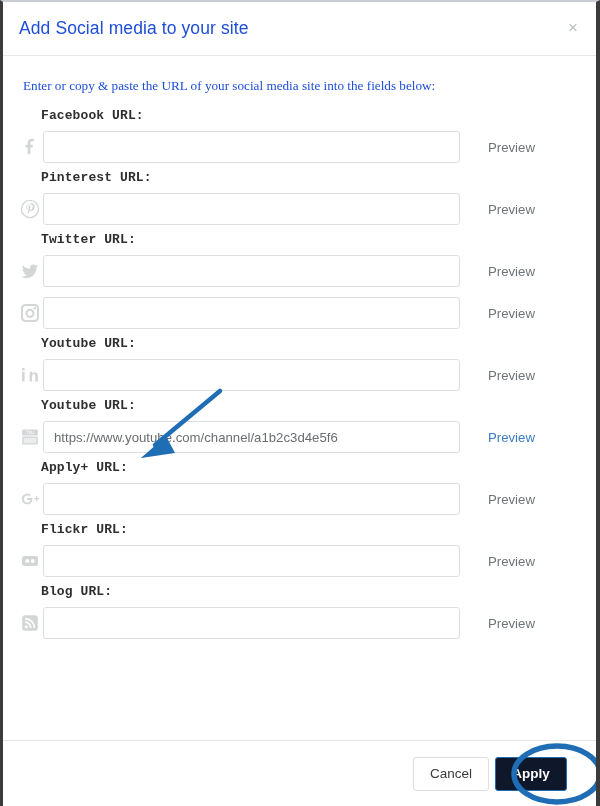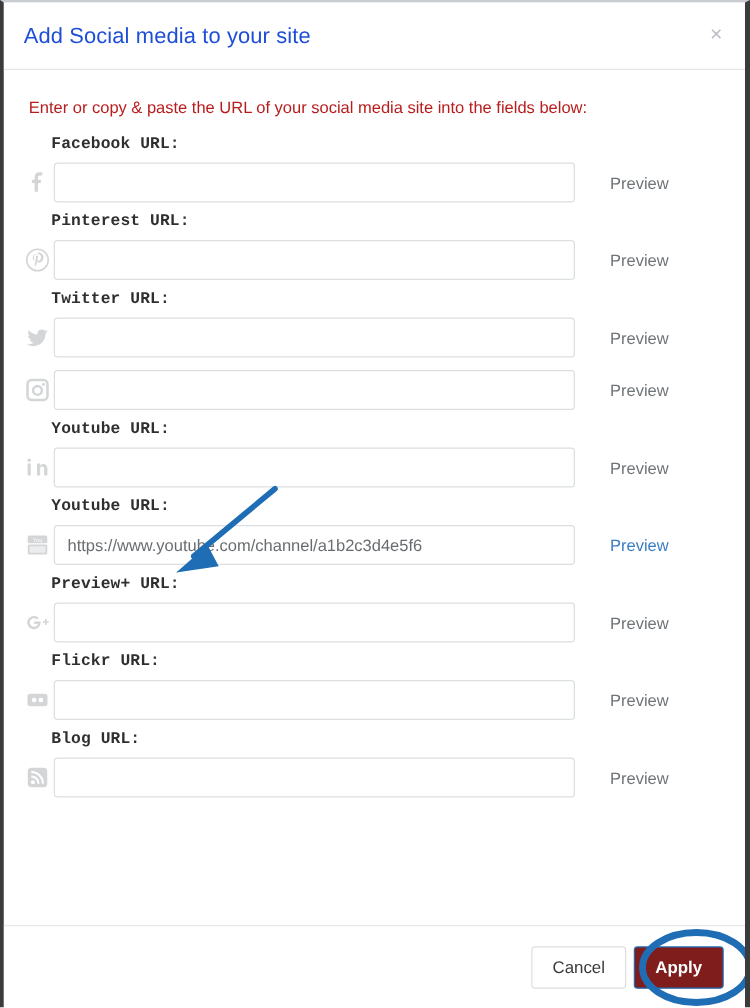--- a/index.html
+++ b/index.html
@@ -65,23 +65,24 @@
   }
 
   
   .dlg-body {
     box-sizing: border-box;
     padding: 18px 16px 0 16px;
     height: 684px;
   }
   .intro {
     font-size: 13.2px;
-    color: #b91c1c;
+    color: #1d4ed8;
     margin: 4px 0 14px 4px;
     white-space: nowrap;
+    font-family: Liberation Serif, serif;
   }
 
   
   .field-group {
     margin-bottom: 4px;
   }
   .field-label {
     font-size: 13px;
     font-weight: bold;
     color: #2f2f2f;
@@ -133,40 +134,40 @@
 
   
   .dlg-footer {
     position: relative;
     box-sizing: border-box;
     height: 66px;
     border-top: 1px solid #e4e6e8;
     display: flex;
     align-items: center;
     justify-content: flex-end;
-    padding-right: 17px;
+    padding-right: 29px;
     background: #ffffff;
   }
   .btn {
     box-sizing: border-box;
     font-family: "Liberation Sans", sans-serif;
     font-size: 13.5px;
     border-radius: 3px;
     cursor: pointer;
     height: 34px;
     padding: 0 16px;
   }
   .btn-cancel {
     background: #ffffff;
     border: 1px solid #dcdfe2;
     color: #3a3a3a;
     margin-right: 6px;
   }
   .btn-apply {
-    background: #7f1d1d;
+    background: #0f172a;
     border: 1px solid #1f6db5;
     color: #ffffff;
     font-weight: bold;
     min-width: 72px;
   }
 
   
   .annotation-layer {
     position: absolute;
     left: 0;
@@ -261,21 +262,21 @@
                 <rect x="2.2" y="9.6" width="15.6" height="8" rx="1.2" fill="currentColor"></rect>
                 <rect x="3.6" y="11" width="12.8" height="5.2" fill="#ffffff" opacity="0.55"></rect>
                 <text x="10" y="7.4" font-size="4.6" fill="#ffffff" text-anchor="middle" font-family="Liberation Sans, sans-serif">You</text>
               </svg>
             </span>
             <input type="text" class="url-input" value="https://www.youtube.com/channel/a1b2c3d4e5f6" style="">
             <a class="preview-link active">Preview</a>
           </div>
         </div>
         <div class="field-group">
-          <div class="field-label">Preview+ URL:</div>
+          <div class="field-label">Apply+ URL:</div>
           <div class="field-row">
             <span class="social-icon">
               <svg width="20" height="20" viewBox="0 0 20 20">
                 <path fill="currentColor" d="M7.2 9.1v1.9h3.1c-.1.8-1 2.4-3.1 2.4-1.9 0-3.4-1.5-3.4-3.4s1.5-3.4 3.4-3.4c1.1 0 1.8.5 2.2.9l1.5-1.4C9.9 5.2 8.7 4.7 7.2 4.7 4.2 4.7 1.8 7.1 1.8 10s2.4 5.3 5.4 5.3c3.1 0 5.2-2.2 5.2-5.3 0-.4 0-.7-.1-.9H7.2z"></path>
                 <path fill="currentColor" d="M17.3 8.9v-1.7h-1.3v1.7h-1.7v1.3h1.7v1.7h1.3v-1.7H19V8.9h-1.7z"></path>
               </svg>
             </span>
             <input type="text" class="url-input" value="" style="">
             <a class="preview-link">Preview</a>
           </div>

